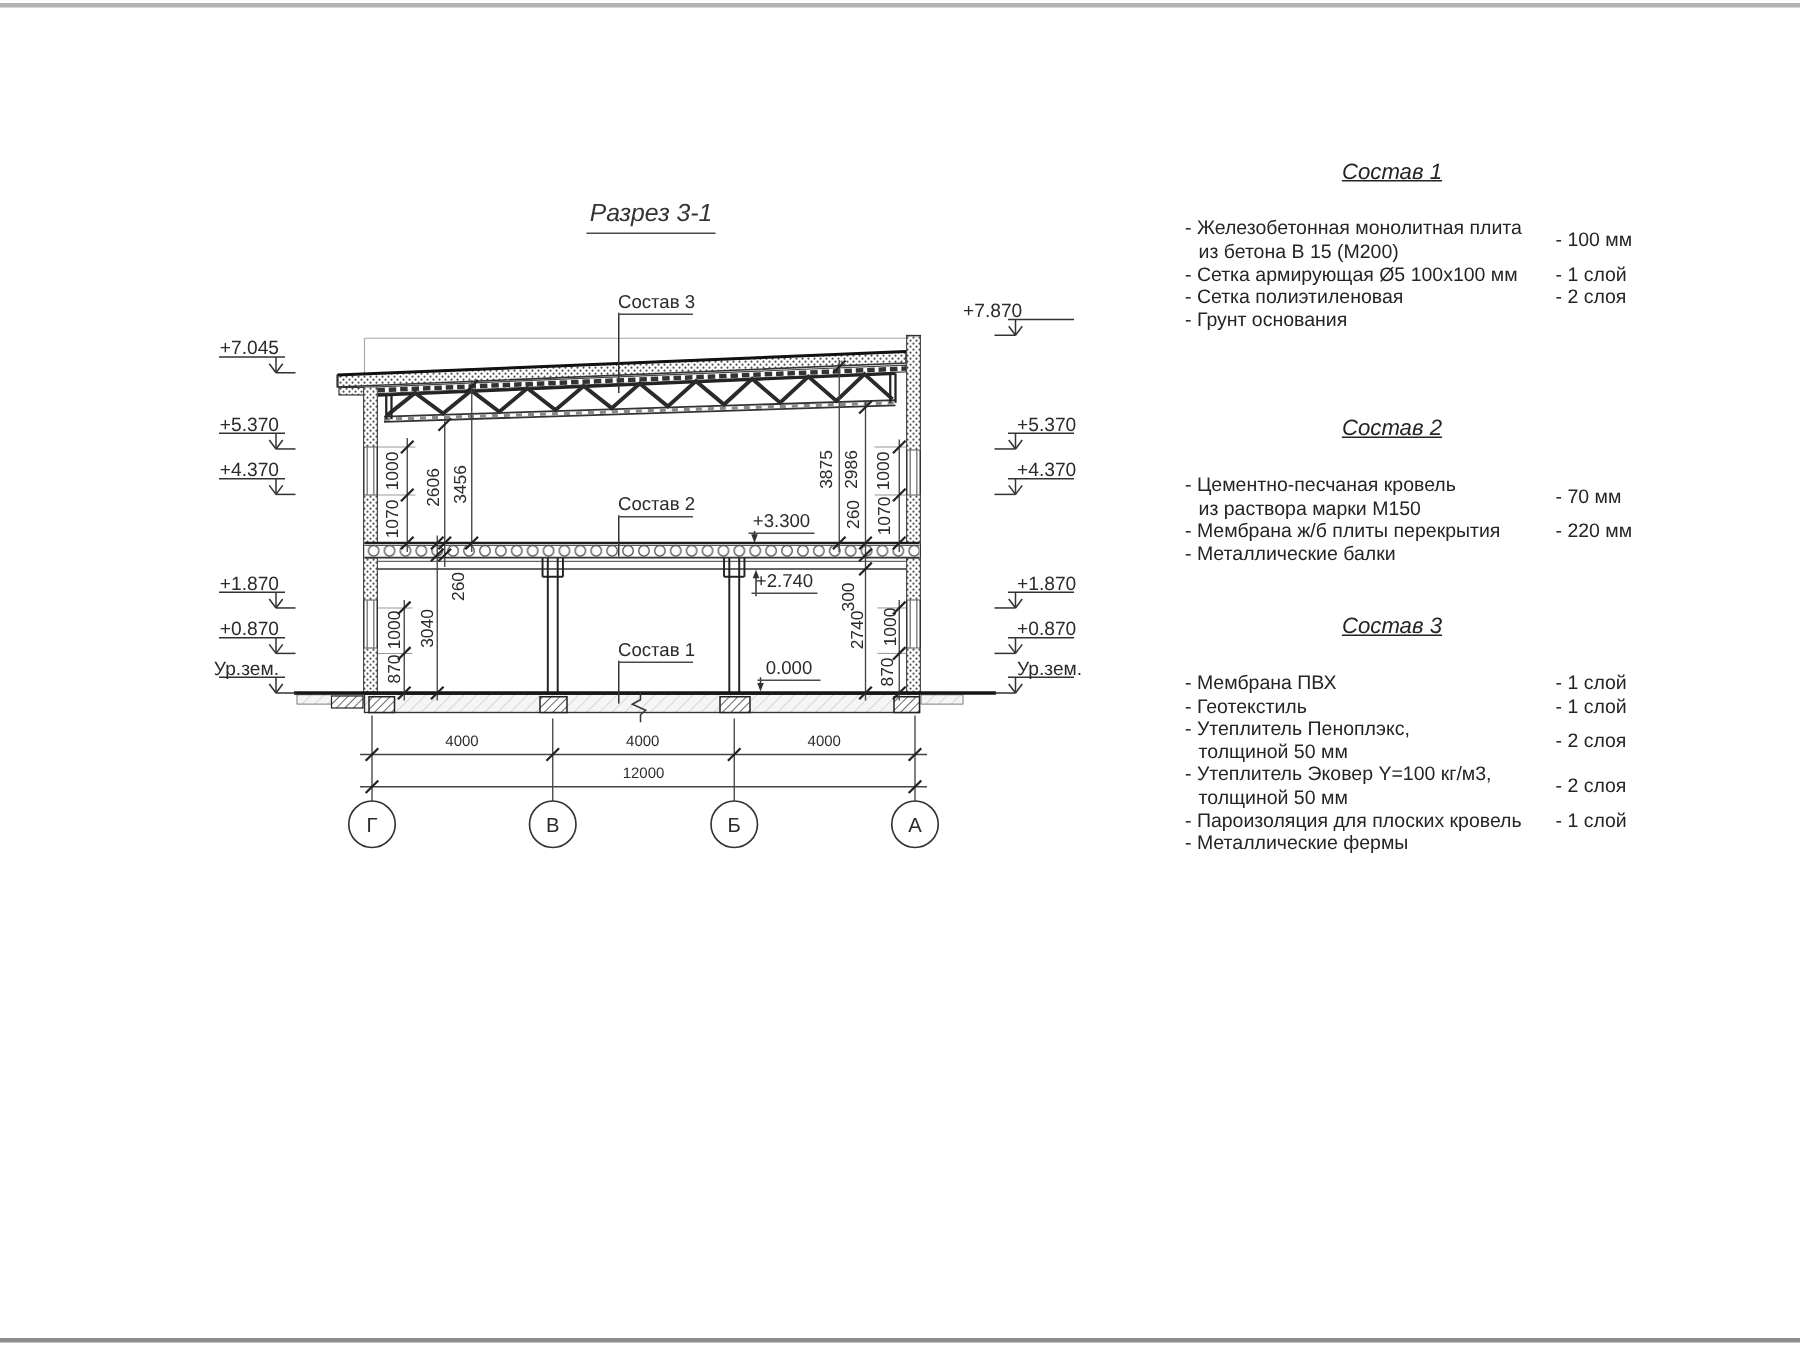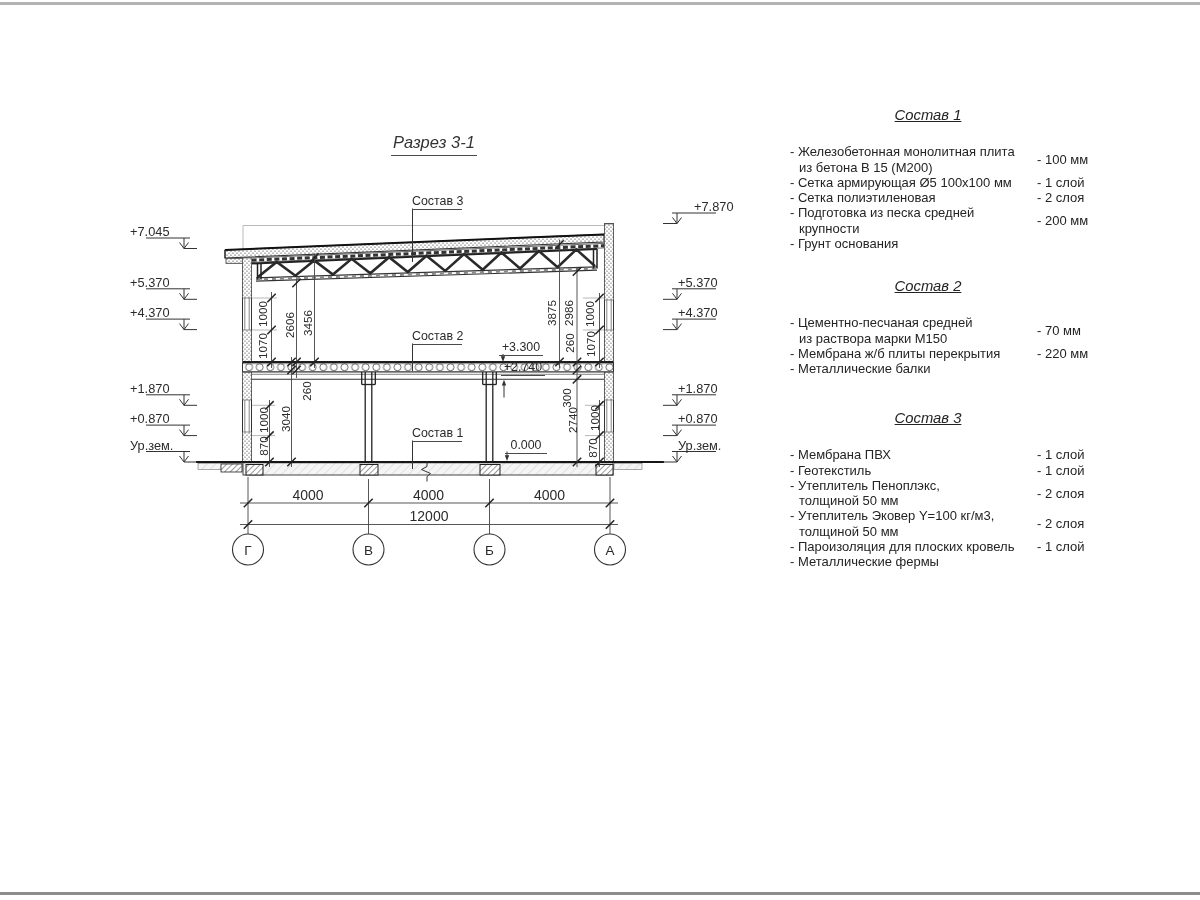--- a/index.html
+++ b/index.html
@@ -1,27 +1,27 @@
 <!DOCTYPE html>
 <html><head>
 <meta charset="utf-8">
 <style>
   html,body{margin:0;padding:0}
   body{width:1200px;height:900px;position:relative;background:#ffffff;
        font-family:"Liberation Sans",sans-serif;color:#2e2e2e;overflow:hidden}
   .edge{position:absolute;left:0;width:100%}
   .vdim{position:absolute;font-size:11.6px;color:#2b2b2b;white-space:nowrap;
         transform:translate(-50%,-50%) rotate(-90deg)}
-  .hdim{position:absolute;font-size:14px;color:#2b2b2b;white-space:nowrap;
+  .hdim{position:absolute;font-size:10px;color:#2b2b2b;white-space:nowrap;
         transform:translate(-50%,-50%)}
   .axisl{position:absolute;font-size:13.5px;color:#2b2b2b;
         transform:translate(-50%,-50%)}
   .elev{position:absolute;font-size:12.8px;color:#2b2b2b;white-space:nowrap}
   .elev.r{text-align:left}
-  .elev.l{text-align:left}
+  .elev.l{text-align:right}
   .leaderlbl{position:absolute;font-size:12.4px;color:#2b2b2b;text-align:center;
         border-bottom:1px solid #4a4a4a;padding-bottom:1px;white-space:nowrap}
   .title{position:absolute;font-size:16.5px;font-style:italic;color:#333;
         text-align:center;border-bottom:1.3px solid #4a4a4a;padding-bottom:3px}
   .spec{position:absolute;width:318px;font-size:13px;line-height:15.3px;color:#242424}
   .spec .sph{font-size:14.8px;font-style:italic;font-weight:normal;text-align:center;
         text-decoration:underline;margin:0 42px 21px 0}
   .spec-row{display:flex;align-items:center}
   .spec-name{width:247px}
   .spec-name .l2{padding-left:9px}
@@ -267,31 +267,31 @@
   </g>
 </svg>
 
 <div class="title" style="left:391px;top:133px;width:86px">Разрез 3-1</div>
 
 <div class="leaderlbl" style="left:412px;top:194px;width:50px">Состав 3</div>
 <div class="leaderlbl" style="left:412px;top:329px;width:50px">Состав 2</div>
 <div class="leaderlbl" style="left:412px;top:426px;width:50px">Состав 1</div>
 
 <div class="leaderlbl" style="left:499px;top:340px;width:44px">+3.300</div>
-<div class="leaderlbl" style="left:501px;top:360px;width:44px">+2.740</div>
+<div class="leaderlbl" style="left:501px;top:380px;width:44px">+2.740</div>
 <div class="leaderlbl" style="left:505px;top:438px;width:42px">0.000</div>
 
 <div class="elev l" style="left:130px;top:224px;width:56px">+7.045</div>
 <div class="elev l" style="left:130px;top:274.8px;width:56px">+5.370</div>
 <div class="elev l" style="left:130px;top:305.1px;width:56px">+4.370</div>
 <div class="elev l" style="left:130px;top:380.8px;width:56px">+1.870</div>
 <div class="elev l" style="left:130px;top:411.1px;width:56px">+0.870</div>
 <div class="elev l" style="left:130px;top:437.5px;width:56px">Ур.зем.</div>
 
-<div class="elev r" style="left:694px;top:199px;width:60px">+7.870</div>
+<div class="elev r" style="left:642px;top:199px;width:60px">+7.870</div>
 <div class="elev r" style="left:678px;top:274.8px;width:60px">+5.370</div>
 <div class="elev r" style="left:678px;top:305.1px;width:60px">+4.370</div>
 <div class="elev r" style="left:678px;top:380.8px;width:60px">+1.870</div>
 <div class="elev r" style="left:678px;top:411.1px;width:60px">+0.870</div>
 <div class="elev r" style="left:678px;top:437.5px;width:60px">Ур.зем.</div>
 
 <span class="vdim" style="left:262px;top:314px">1000</span>
 <span class="vdim" style="left:262px;top:346px">1070</span>
 <span class="vdim" style="left:289px;top:325px">2606</span>
 <span class="vdim" style="left:307px;top:323px">3456</span>
@@ -341,45 +341,38 @@
       </div>
 
       <div class="spec-row">
         <div class="spec-name">
           <div class="l1">- Сетка полиэтиленовая</div>
 
         </div>
         <div class="spec-val">-  2 слоя</div>
       </div>
 
-      <div class="spec-row">
-        <div class="spec-name">
-          <div class="l1">- Подготовка из песка средней</div>
-          <div class="l2">крупности</div>
-        </div>
-        <div class="spec-val">- 200 мм</div>
-      </div>
 
       <div class="spec-row">
         <div class="spec-name">
           <div class="l1">- Грунт основания</div>
 
         </div>
 
       </div>
     </div>
 </div>
 
 <div class="spec" style="left:790px;top:279px">
   <div class="sph">Состав 2</div>
   <div>
 
       <div class="spec-row">
         <div class="spec-name">
-          <div class="l1">- Цементно-песчаная средней</div>
+          <div class="l1">- Цементно-песчаная кровель</div>
           <div class="l2">из раствора марки М150</div>
         </div>
         <div class="spec-val">- 70 мм</div>
       </div>
 
       <div class="spec-row">
         <div class="spec-name">
           <div class="l1">- Мембрана ж/б плиты перекрытия</div>
 
         </div>

